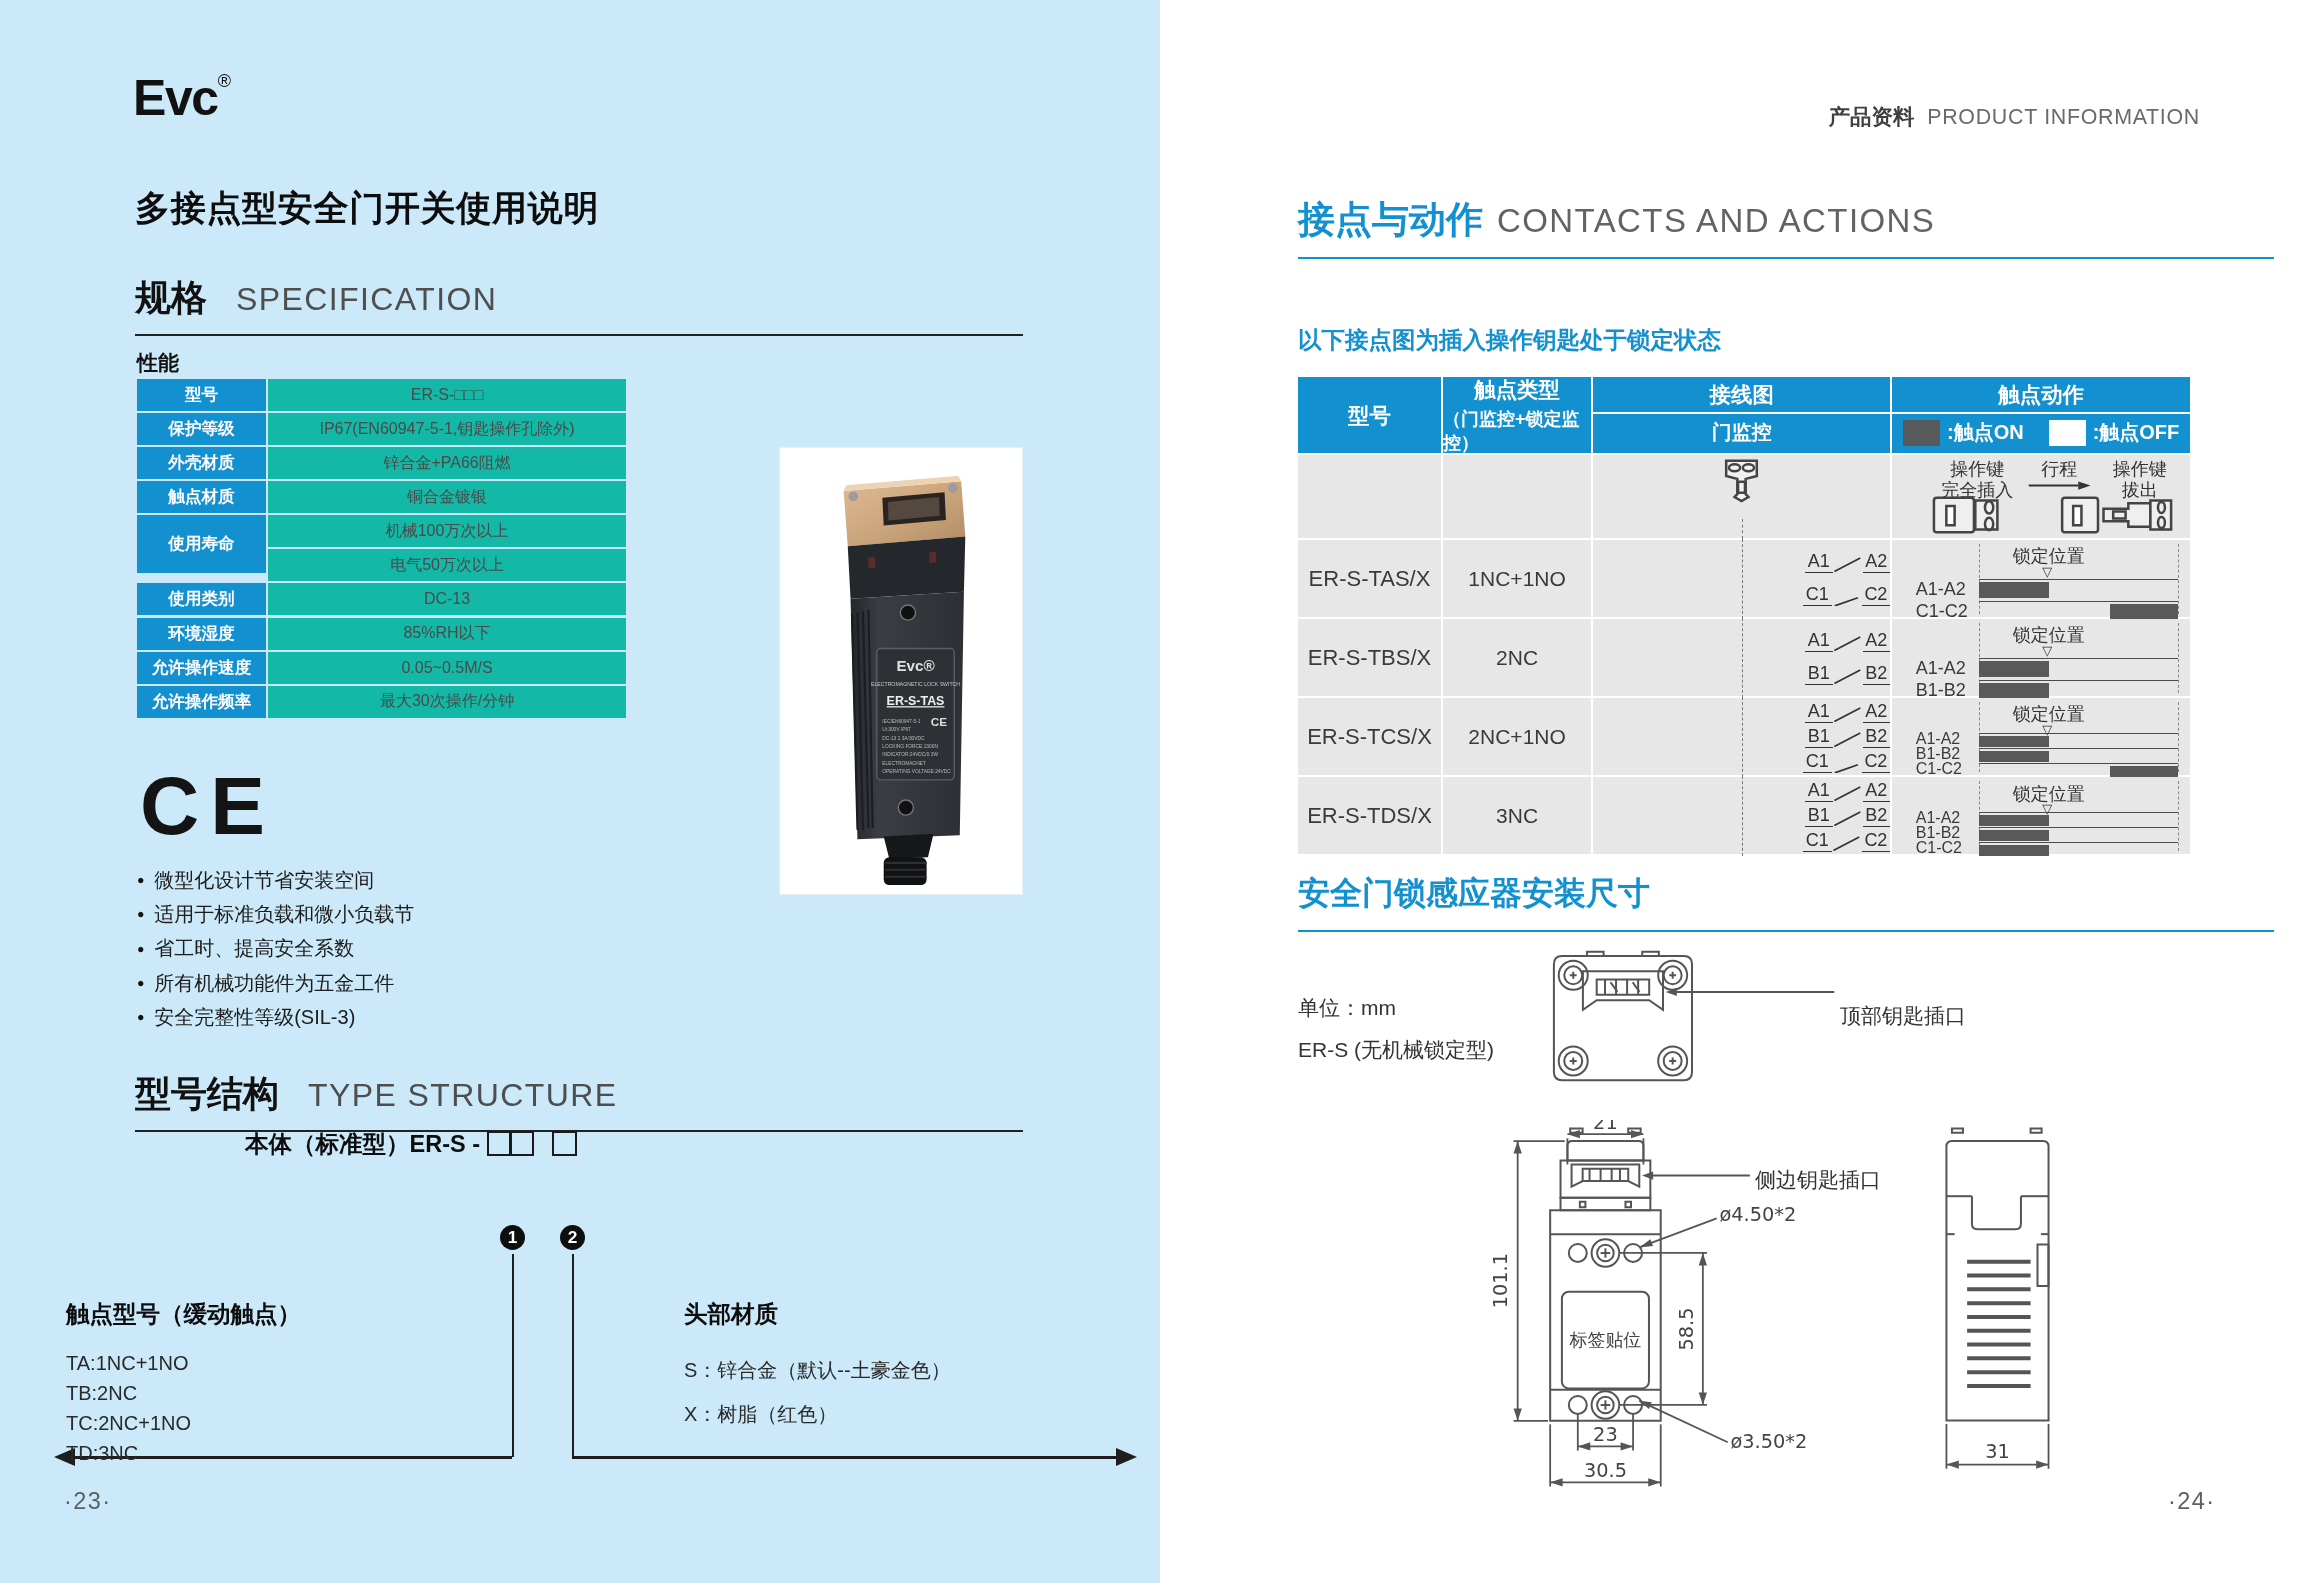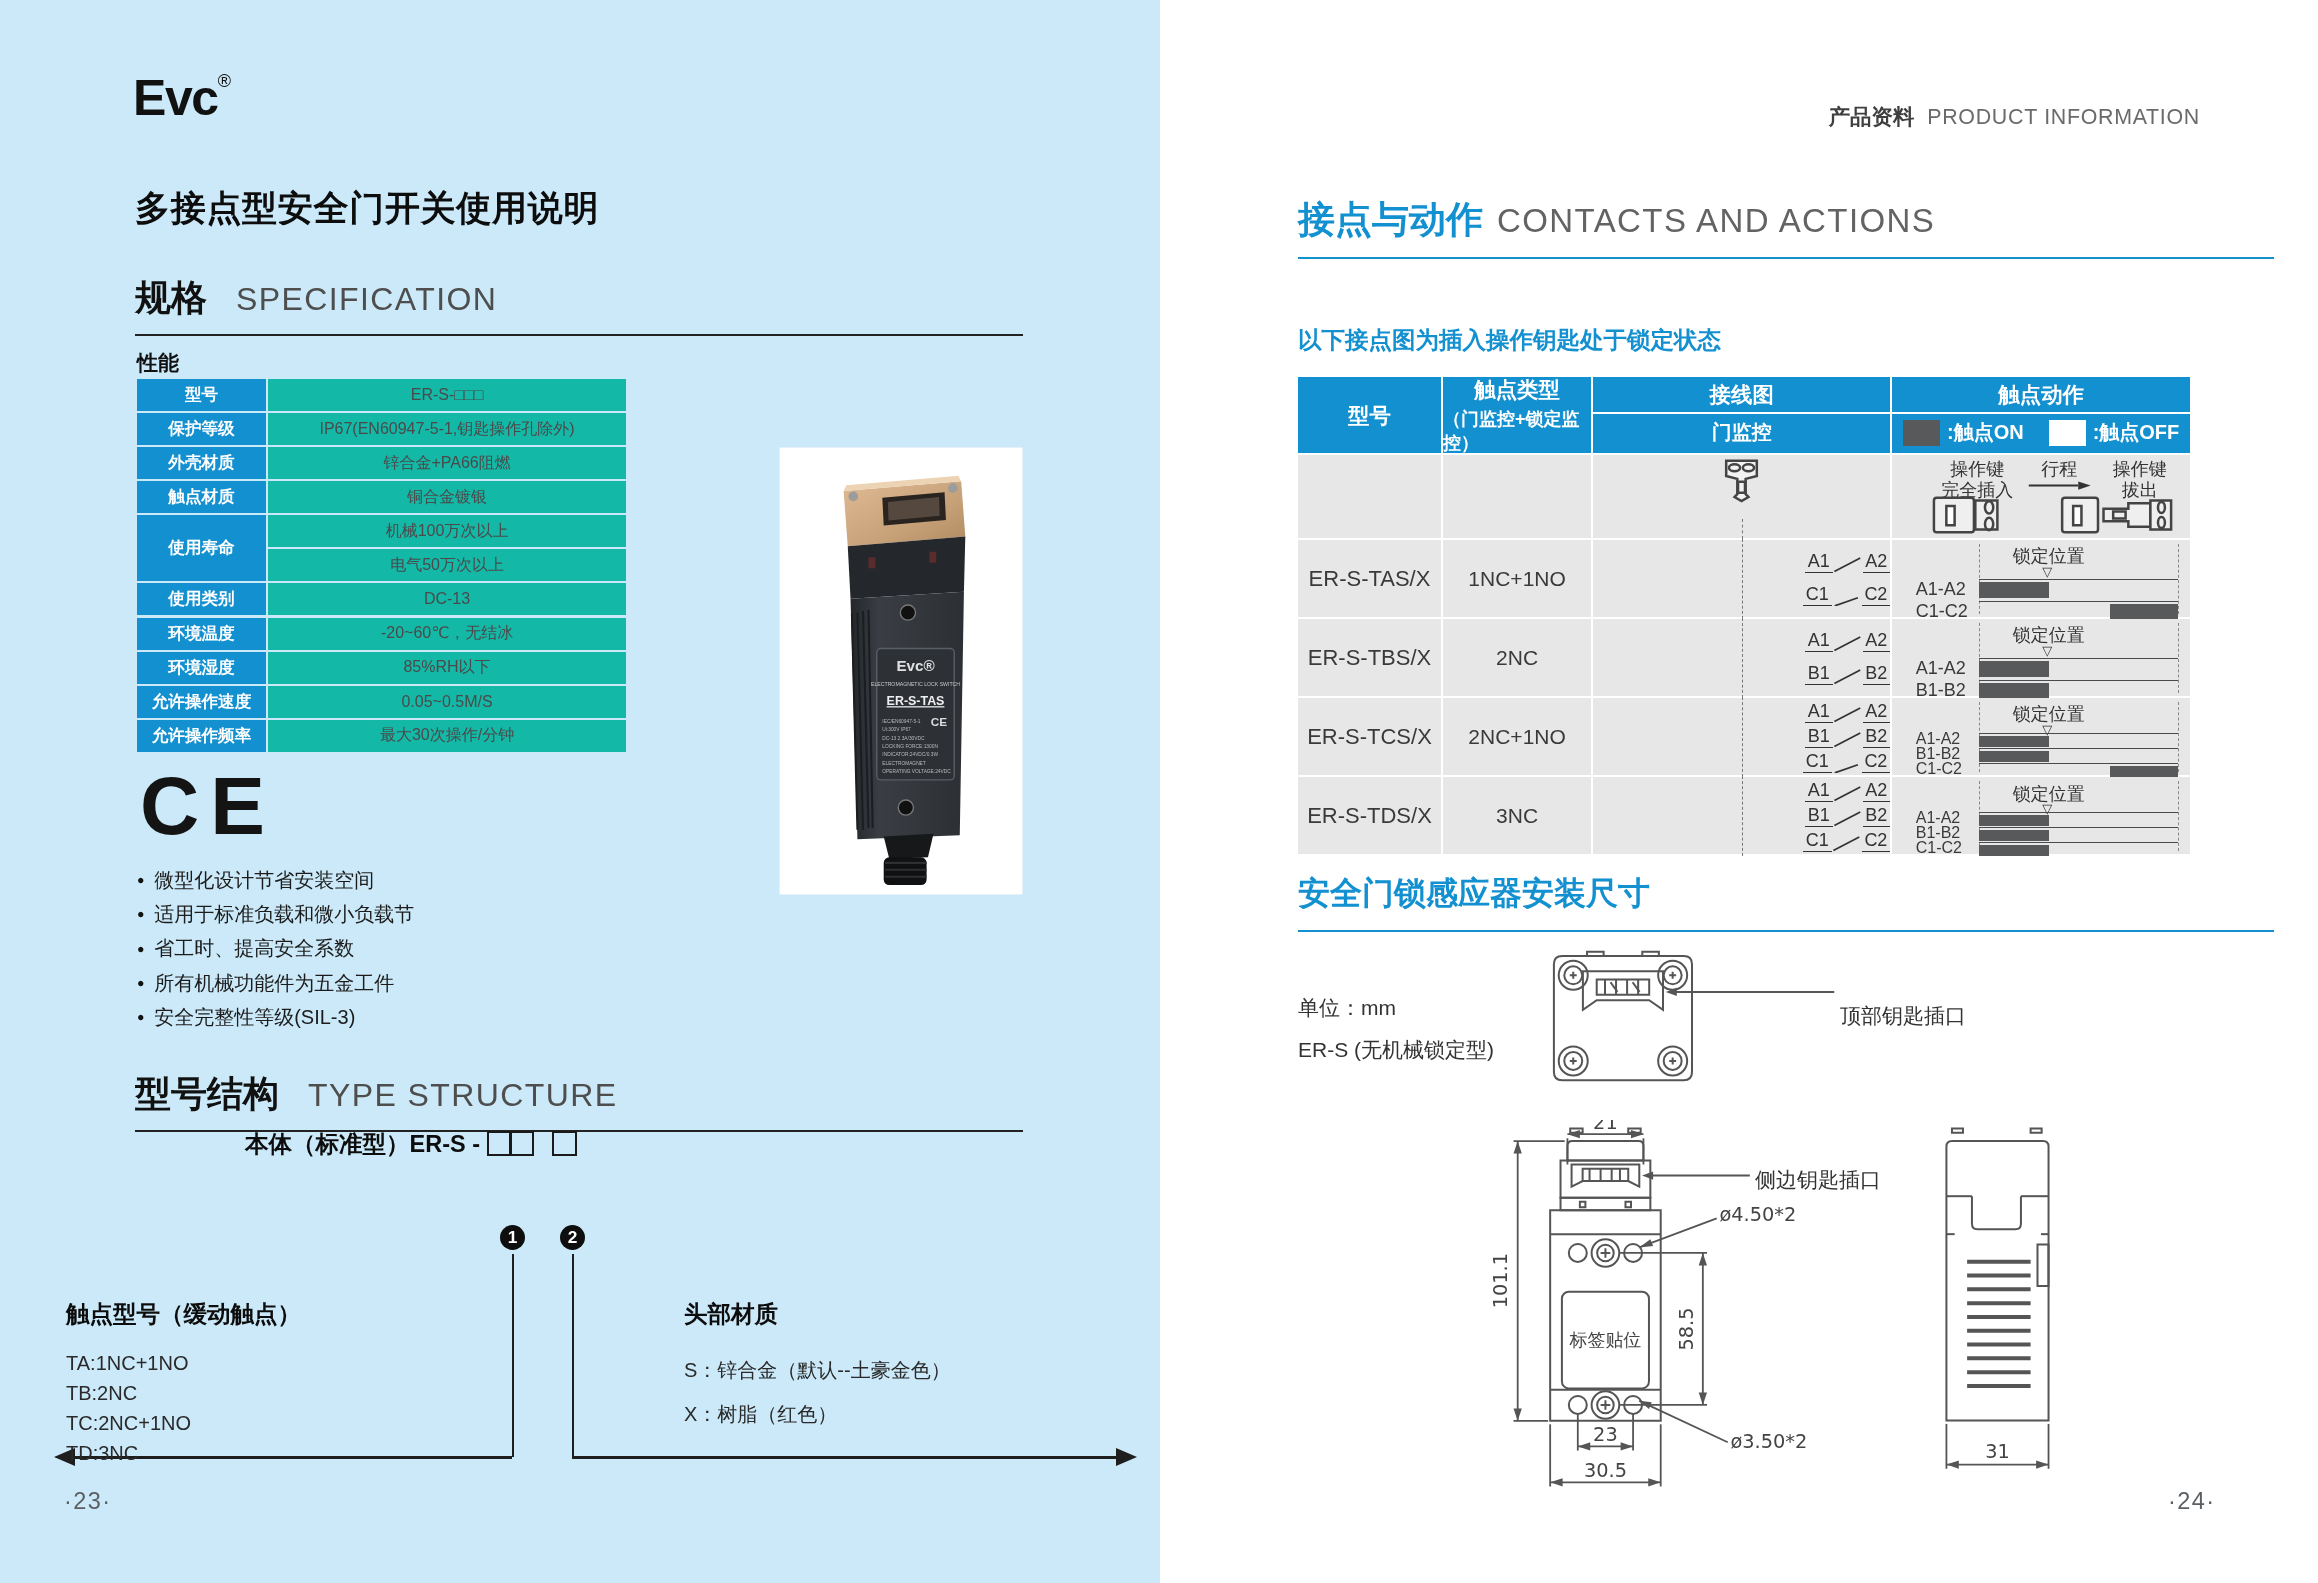--- a/index.html
+++ b/index.html
@@ -18,21 +18,21 @@
   .sec-head .en{font-size:32px;font-weight:300;color:#4e4e4e;letter-spacing:1.4px;margin-left:26px;}
   .spec-head{left:135px;top:274px;width:888px;}
   .perf{left:137px;top:349px;font-size:21px;font-weight:800;color:#111;}
   .spec-table{left:137px;top:379px;width:489px;display:flex;flex-direction:column;gap:2.1px;}
   .srow{display:flex;gap:2.1px;}
   .sh{width:129px;background:#1390d0;color:#fff;font-size:16.6px;font-weight:700;
       display:flex;align-items:center;justify-content:center;text-align:center;}
   .sv{flex:1;background:#14b8a6;color:#4a4a4a;font-size:16px;display:flex;align-items:center;justify-content:center;text-align:center;}
   .srow.single .sh,.srow.single .sv{height:32px;}
   .srow.dbl{height:66px;}
-  .srow.dbl .sh{height:66px;}
+  .srow.dbl .sh{height:58px;}
   .dblcol{flex:1;display:flex;flex-direction:column;gap:2.1px;}
   .dblcol .sv{height:32px;}
   .photo-card{left:780px;top:448px;width:242px;height:446px;background:#ffffff;box-shadow:0 0 0 0.7px #eef4f8;}
   .ce{left:140px;top:759px;font-size:82px;font-weight:700;letter-spacing:11px;color:#141414;}
   .features{left:137px;top:863px;list-style:none;margin:0;padding:0;}
   .features li{font-size:20px;color:#1c1c1c;line-height:34px;}
   .features li::before{content:"●";font-size:12.4px;vertical-align:2.8px;margin-right:9.7px;color:#111;}
   .type-head{left:135px;top:1070px;width:888px;}
   .body-line{left:245px;top:1128px;font-size:23.5px;font-weight:800;color:#0d0d0d;}
   .tbox{display:inline-block;width:25px;height:25px;border:2.1px solid #1a1a1a;vertical-align:-4.1px;}
@@ -144,24 +144,20 @@
           <div class="dblcol">
             <div class="sv">机械100万次以上</div>
             <div class="sv">电气50万次以上</div>
           </div>
         </div>
         <div class="srow single">
           <div class="sh">使用类别</div>
           <div class="sv">DC-13</div>
         </div>
         <div class="srow single">
-          <div class="sh">环境温度</div>
-          <div class="sv">-20~60℃，无结冰</div>
-        </div>
-        <div class="srow single">
           <div class="sh">环境湿度</div>
           <div class="sv">85%RH以下</div>
         </div>
         <div class="srow single">
           <div class="sh">允许操作速度</div>
           <div class="sv">0.05~0.5M/S</div>
         </div>
         <div class="srow single">
           <div class="sh">允许操作频率</div>
           <div class="sv">最大30次操作/分钟</div>

